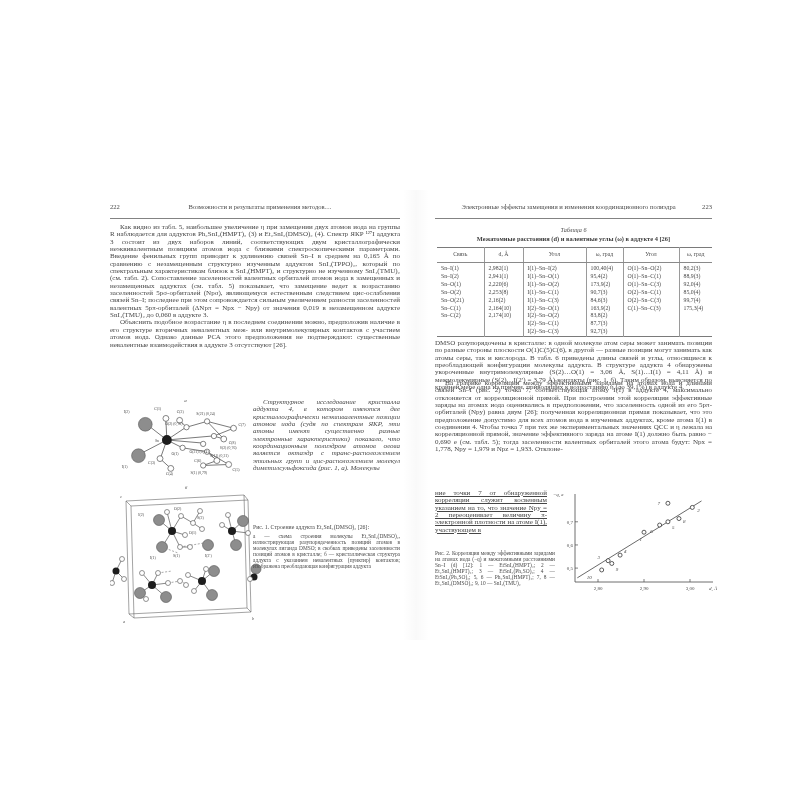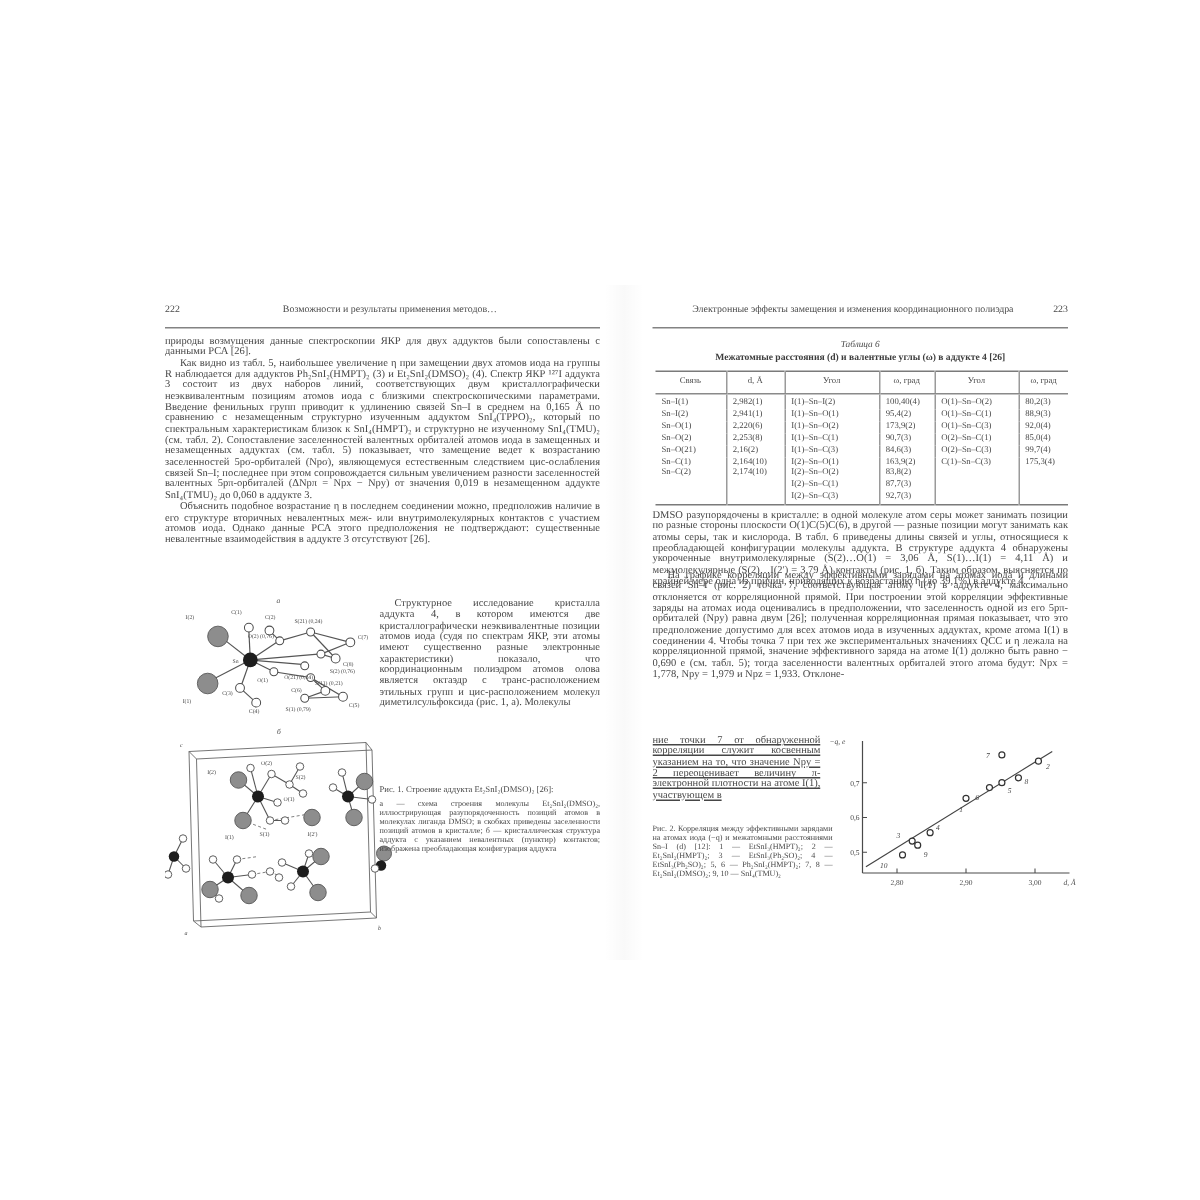--- a/index.html
+++ b/index.html
@@ -36,21 +36,20 @@
 
   <div class="abs" style="left:110px;top:203px;width:290px;">
     <div class="pagehead">
       <span class="pagenum">222</span>
       <span class="headtitle">Возможности и результаты применения методов…</span>
     </div>
   </div>
   <div class="headrule" style="left:110px;top:218px;width:290px;"></div>
 
   <div class="abs bodytext" style="left:110px;top:224px;width:290px;height:173px;overflow:hidden;">
-    <p>природы возмущения данные спектроскопии ЯКР для двух аддуктов были сопоставлены с данными РСА [26].</p>
     <p class="ind">Как видно из табл. 5, наибольшее увеличение η при замещении двух атомов иода на группы R наблюдается для аддуктов Ph₂SnI₂(HMPT)₂ (3) и Et₂SnI₂(DMSO)₂ (4). Спектр ЯКР ¹²⁷I аддукта 3 состоит из двух наборов линий, соответствующих двум кристаллографически неэквивалентным позициям атомов иода с близкими спектроскопическими параметрами. Введение фенильных групп приводит к удлинению связей Sn–I в среднем на 0,165 Å по сравнению с незамещенным структурно изученным аддуктом SnI₄(TPPO)₂, который по спектральным характеристикам близок к SnI₄(HMPT)₂ и структурно не изученному SnI₄(TMU)₂ (см. табл. 2). Сопоставление заселенностей валентных орбиталей атомов иода в замещенных и незамещенных аддуктах (см. табл. 5) показывает, что замещение ведет к возрастанию заселенностей 5pσ-орбиталей (Npσ), являющемуся естественным следствием цис-ослабления связей Sn–I; последнее при этом сопровождается сильным увеличением разности заселенностей валентных 5pπ-орбиталей (ΔNpπ = Npx − Npy) от значения 0,019 в незамещенном аддукте SnI₄(TMU)₂ до 0,060 в аддукте 3.</p>
     <p class="ind">Объяснить подобное возрастание η в последнем соединении можно, предположив наличие в его структуре вторичных невалентных меж- или внутримолекулярных контактов с участием атомов иода. Однако данные РСА этого предположения не подтверждают: существенные невалентные взаимодействия в аддукте 3 отсутствуют [26].</p>
   </div>
 
   <svg class="abs" style="left:110px;top:395px;" width="152" height="88" viewBox="0 0 155 88">
     <text x="77" y="6" font-size="5" font-style="italic" text-anchor="middle">а</text>
     <g stroke="#555" stroke-width="0.8">
       <line x1="58" y1="45" x2="40" y2="31"></line>
         <line x1="58" y1="45" x2="33" y2="58"></line>
       <line x1="58" y1="45" x2="57" y2="25"></line>
@@ -109,21 +108,21 @@
       <text x="102" y="62">S(11) (0,21)</text>
       <text x="46" y="69" text-anchor="end">C(3)</text>
       <text x="57" y="81">C(4)</text>
       <text x="93" y="67" text-anchor="end">C(6)</text>
       <text x="82" y="80">S(1) (0,79)</text>
       <text x="125" y="77">C(5)</text>
       <text x="12" y="74">I(1)</text>
     </g>
   </svg>
 
-  <div class="abs bodytext" style="left:253px;top:399px;width:147px;height:124px;overflow:hidden;">
+  <div class="abs bodytext" style="left:253px;top:399px;width:147px;height:124px;overflow:hidden;font-style:italic;">
     <p class="ind">Структурное исследование кристалла аддукта 4, в котором имеются две кристаллографически неэквивалентные позиции атомов иода (судя по спектрам ЯКР, эти атомы имеют существенно разные электронные характеристики) показало, что координационным полиэдром атомов олова является октаэдр с транс-расположением этильных групп и цис-расположением молекул диметилсульфоксида (рис. 1, а). Молекулы</p>
   </div>
 
   <svg class="abs" style="left:110px;top:481px;" width="152" height="152" viewBox="0 0 152 152">
     <text x="76" y="8" font-size="5" font-style="italic" text-anchor="middle">б</text>
     <g fill="none" stroke="#666" stroke-width="0.6">
       <polygon points="16,20 134,14 137,127 19,133"></polygon>
       <polygon points="21,25 138,19 141,131 24,137"></polygon>
       <line x1="16" y1="20" x2="21" y2="25"></line>
         <line x1="134" y1="14" x2="138" y2="19"></line>

